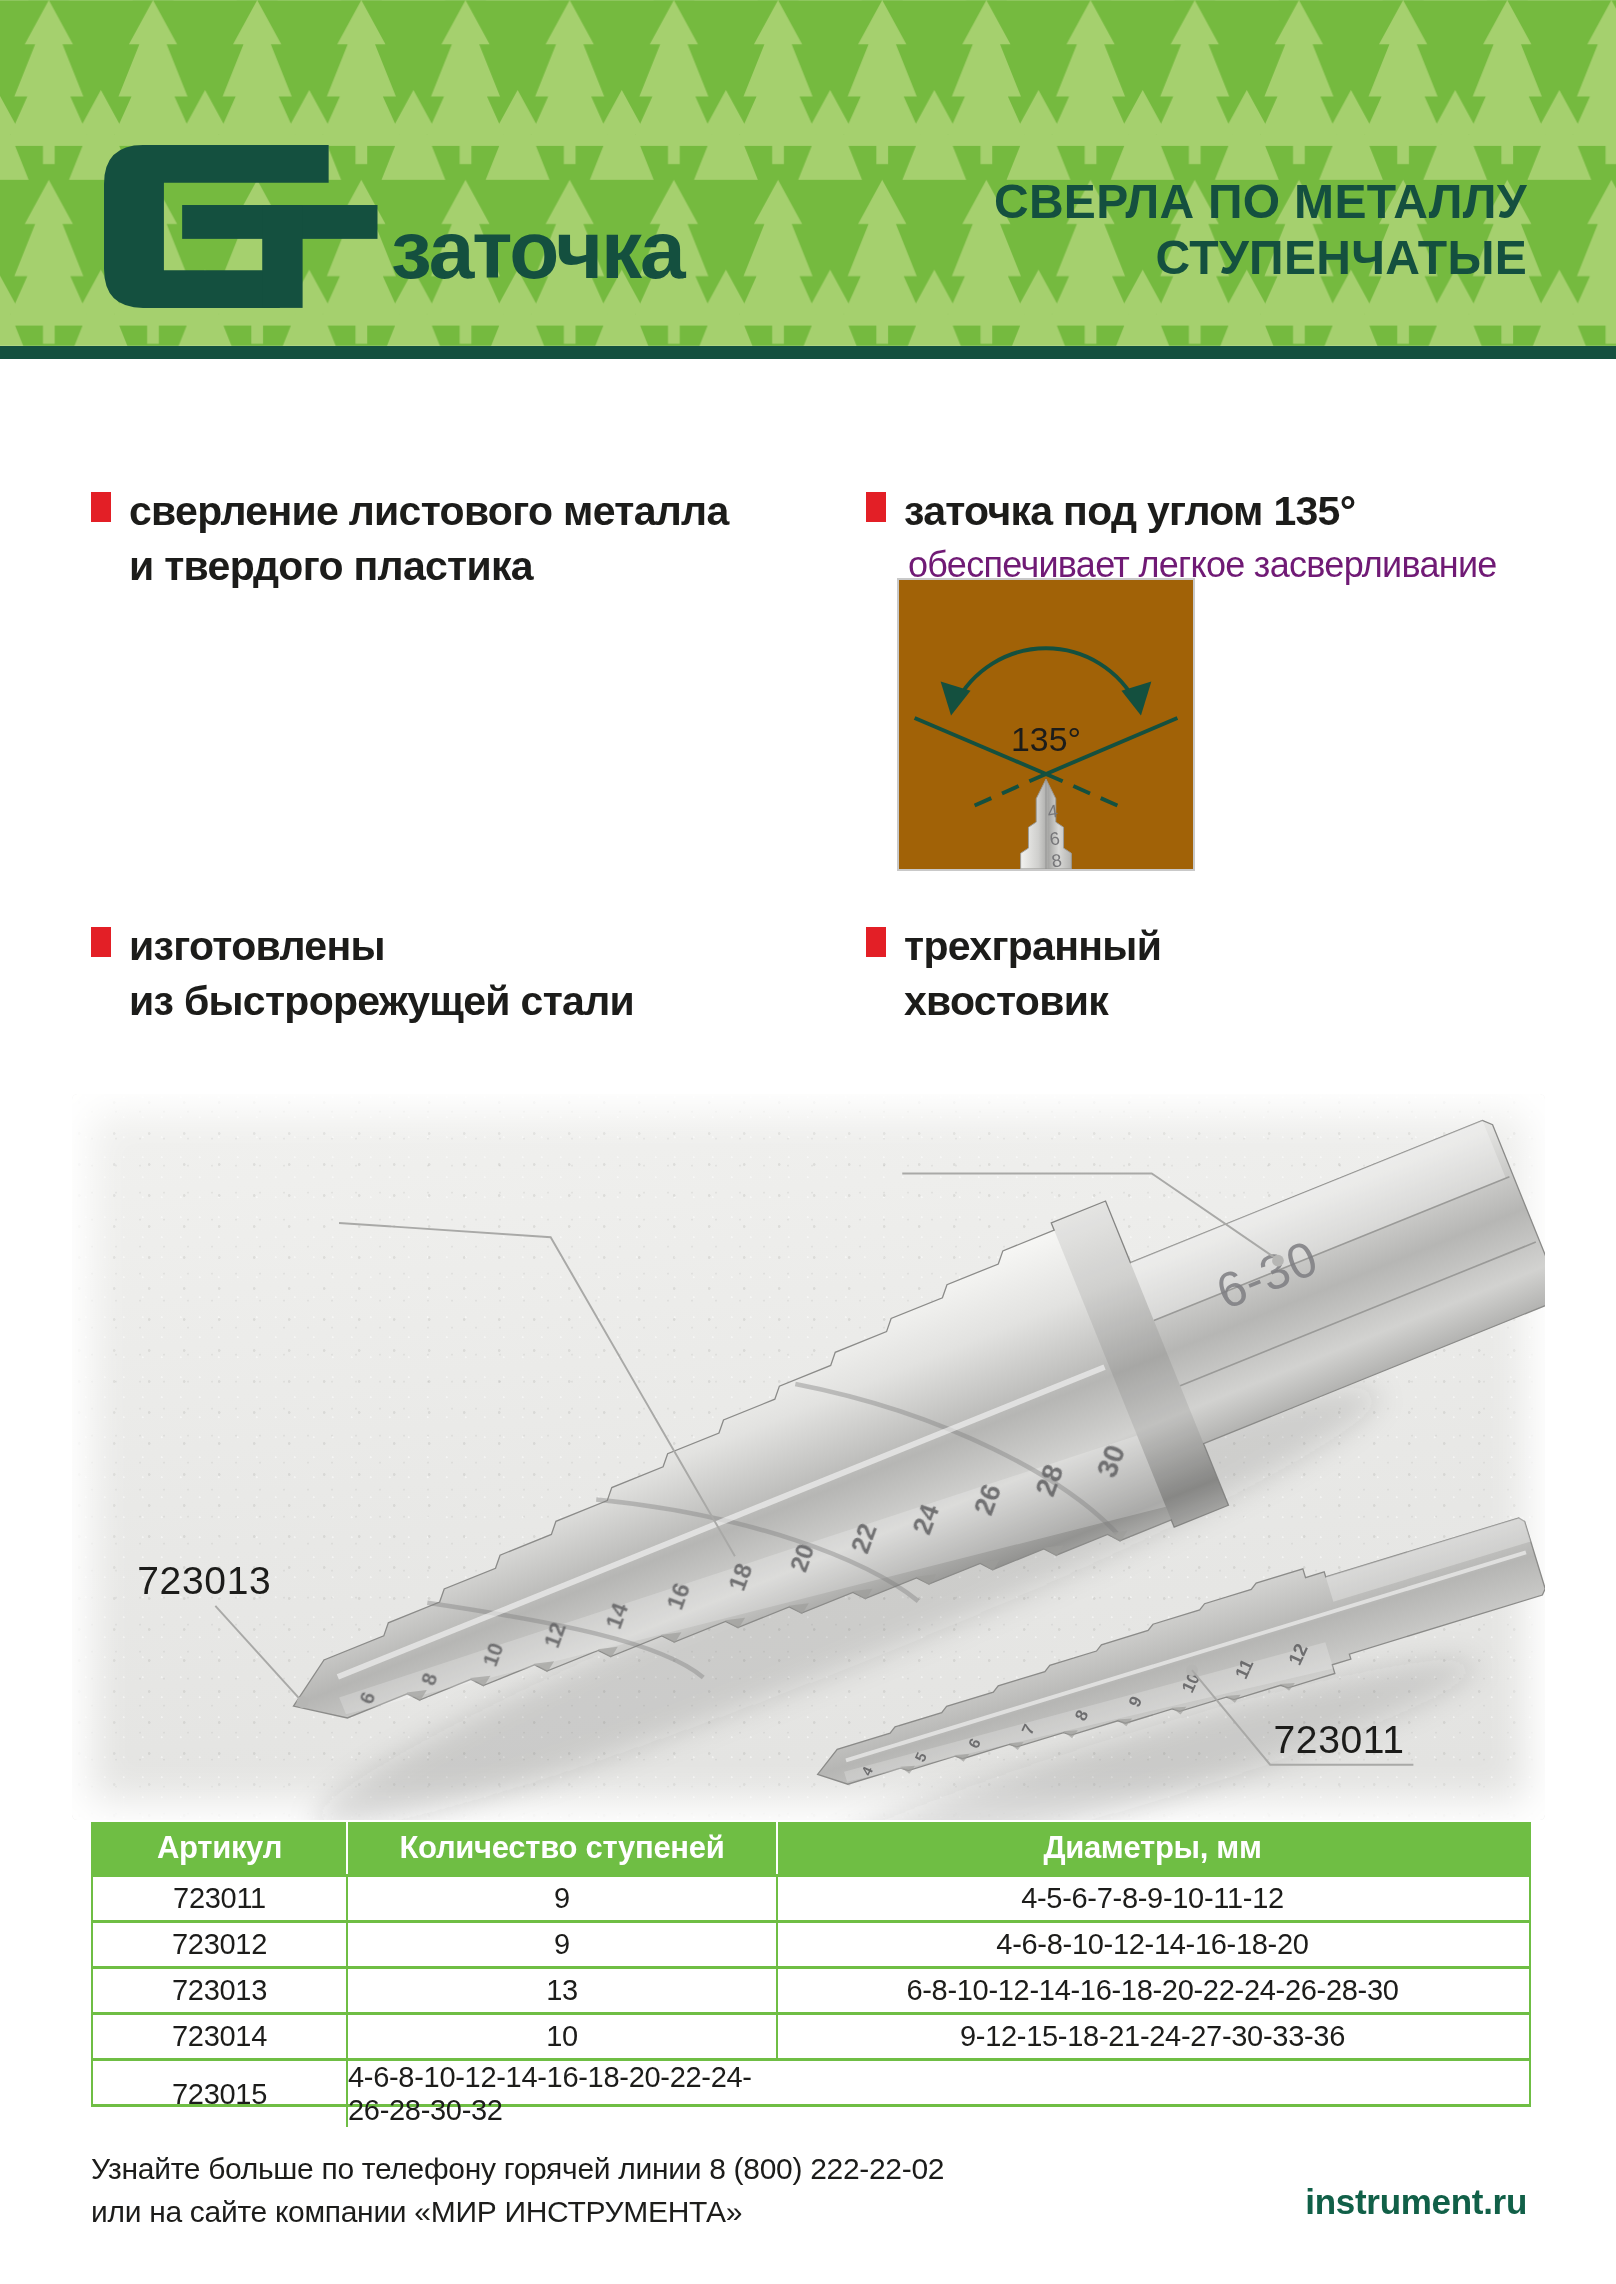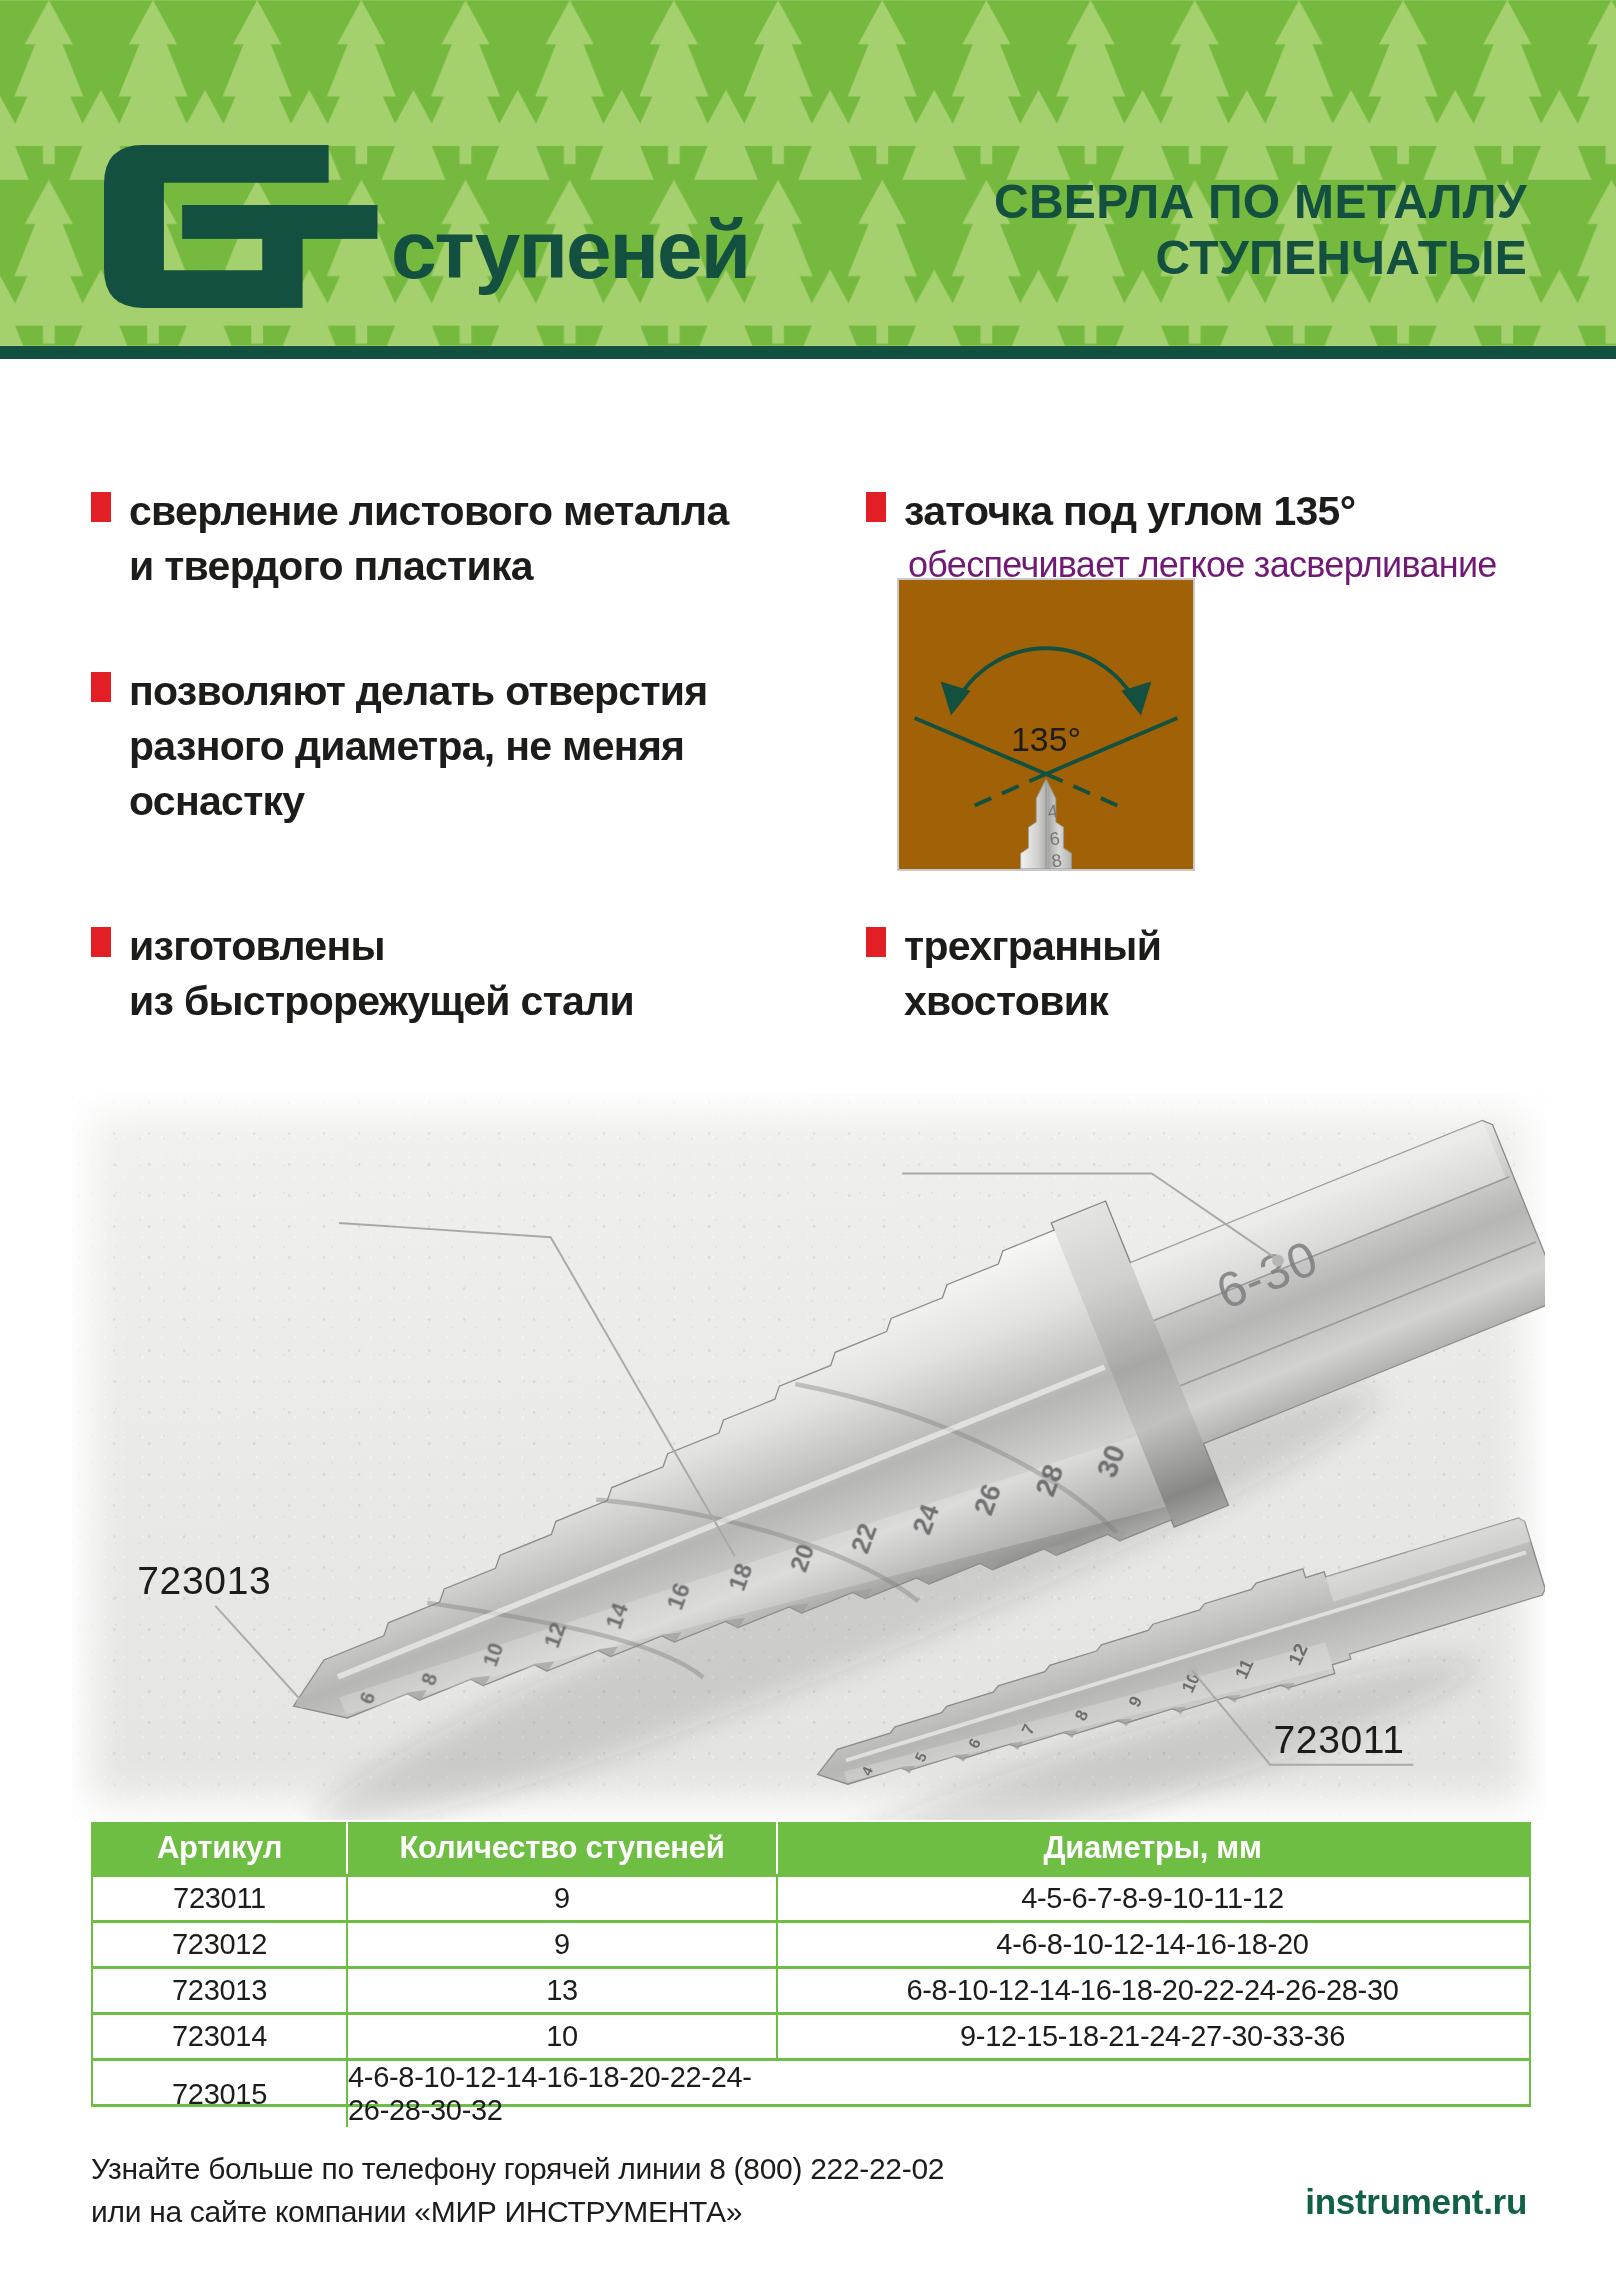--- a/index.html
+++ b/index.html
@@ -73,44 +73,36 @@
     </svg>
     <div class="header-bar"></div>
 
     <svg class="logo-mark" width="280" height="163" viewBox="0 0 430 250">
       <g fill="#14503f">
         <path d="M0,60 Q0,0 60,0 H345 V58 H92 V192 H270 V250 H60 Q0,250 0,190 Z"></path>
         <rect x="120" y="92" width="300" height="52"></rect>
         <rect x="243" y="92" width="62" height="158"></rect>
       </g>
     </svg>
-    <div class="brand-word">ступеней</div>
+    <div class="brand-word">заточка</div>
 
     <div class="page-title">
       <div>СВЕРЛА ПО МЕТАЛЛУ</div>
       <div>СТУПЕНЧАТЫЕ</div>
     </div>
   </div>
 
   <div class="feat" style="left:91px;top:484px;">
     <div class="sq"></div>
     <div class="lines">
       <div>сверление листового металла</div>
       <div>и твердого пластика</div>
     </div>
   </div>
 
-  <div class="feat" style="left:91px;top:664px;">
-    <div class="sq"></div>
-    <div class="lines">
-      <div>позволяют делать отверстия</div>
-      <div>разного диаметра, не меняя</div>
-      <div>оснастку</div>
-    </div>
-  </div>
 
   <div class="feat" style="left:91px;top:919px;">
     <div class="sq"></div>
     <div class="lines">
       <div>изготовлены</div>
       <div>из быстрорежущей стали</div>
     </div>
   </div>
 
   <div class="feat" style="left:91px;top:1137px;">

